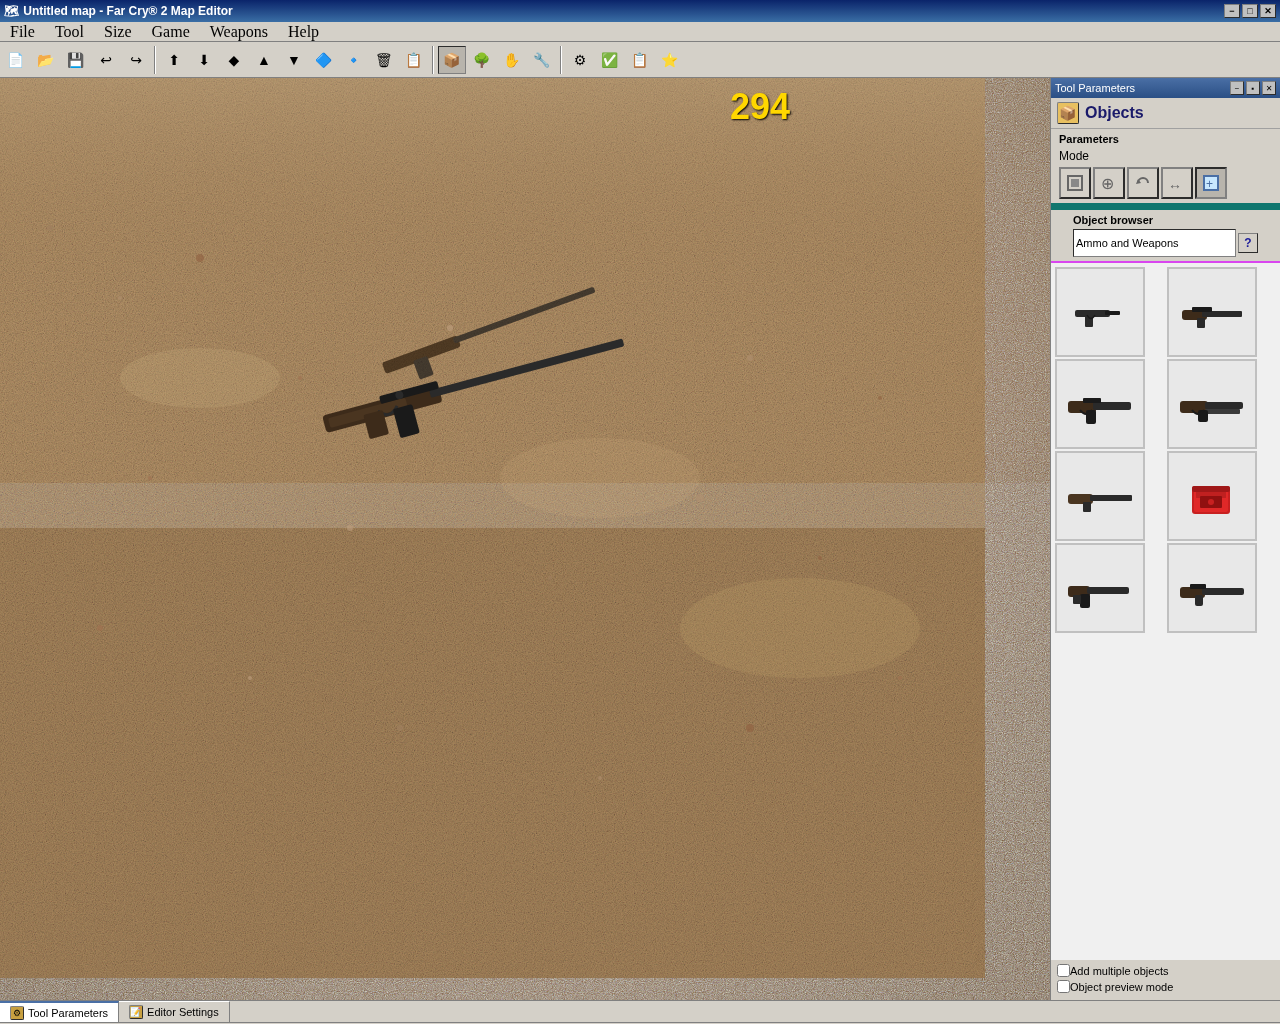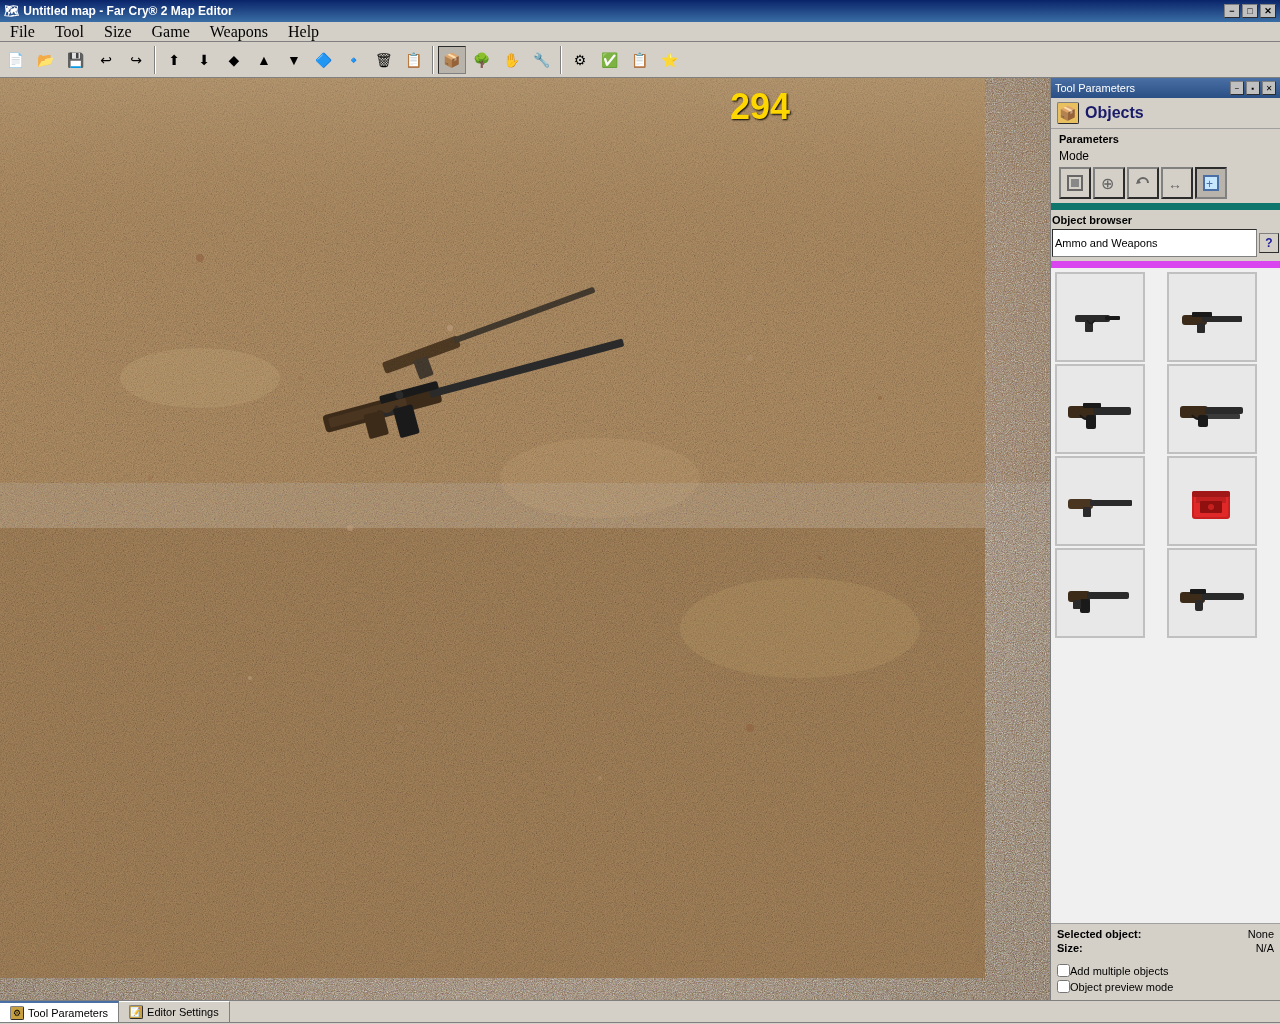--- a/index.html
+++ b/index.html
@@ -47,21 +47,21 @@
     
     
     #parameters-section { padding: 4px 8px; border-bottom: 7px solid #0f766e; }
     .section-label { font-size: 11px; font-weight: bold; color: #000; margin-bottom: 4px; }
     .mode-label { font-size: 12px; color: #000; margin-bottom: 4px; }
     .mode-buttons { display: flex; gap: 2px; }
     .mode-btn { width: 32px; height: 32px; background: #d4d0c8; border: 2px outset #808080; display: flex; align-items: center; justify-content: center; cursor: pointer; font-size: 16px; }
     .mode-btn.active { border: 2px inset #808080; background: #b8b4ac; }
     
     
-    #object-browser-section { padding: 4px 1px; border-bottom: 7px solid #d946ef; }
+    #object-browser-section { padding: 4px 22px; border-bottom: 2px solid #d946ef; }
     .browser-label { font-size: 11px; font-weight: bold; margin-bottom: 3px; }
     .browser-controls { display: flex; gap: 2px; align-items: center; }
     .browser-dropdown { flex: 1; height: 28px; background: white; border: 1px inset #808080; padding: 0 2px; font-size: 11px; appearance: none; -webkit-appearance: none; }
     .browser-help-btn { width: 20px; height: 20px; background: #d4d0c8; border: 1px outset #808080; display: flex; align-items: center; justify-content: center; font-size: 12px; font-weight: bold; color: #1a1a9a; cursor: pointer; }
     
     
     #objects-grid { flex: 1; overflow-y: auto; background: #f0f0f0; padding: 2px; }
     .objects-grid-inner { display: grid; grid-template-columns: 1fr 1fr; gap: 2px; padding: 2px; }
     .object-cell { width: 90px; height: 90px; background: #e8e8e8; border: 2px solid #c0c0c0; display: flex; align-items: center; justify-content: center; cursor: pointer; position: relative; overflow: hidden; }
     .object-cell svg { width: 70px; height: 50px; }
@@ -381,30 +381,20 @@
               <rect x="22" y="9" width="42" height="7" rx="2" fill="#2a2a2a"></rect>
               <rect x="10" y="5" width="16" height="5" rx="1" fill="#1a1a1a"></rect>
               <rect x="15" y="16" width="8" height="11" rx="2" fill="#2a2a2a"></rect>
             </g>
           </svg>
         </div>
 
       </div>
     </div>
 
-    <div id="selected-section">
-      <div class="selected-row">
-        <span class="selected-label">Selected object:</span>
-        <span class="selected-value">None</span>
-      </div>
-      <div class="selected-row">
-        <span class="selected-label">Size:</span>
-        <span class="selected-value">N/A</span>
-      </div>
-    </div>
 
     <div id="checkboxes-section">
       <div class="checkbox-row">
         <input type="checkbox" id="cb-multiple" style="">
         <label for="cb-multiple">Add multiple objects</label>
       </div>
       <div class="checkbox-row">
         <input type="checkbox" id="cb-preview" style="">
         <label for="cb-preview">Object preview mode</label>
       </div>

